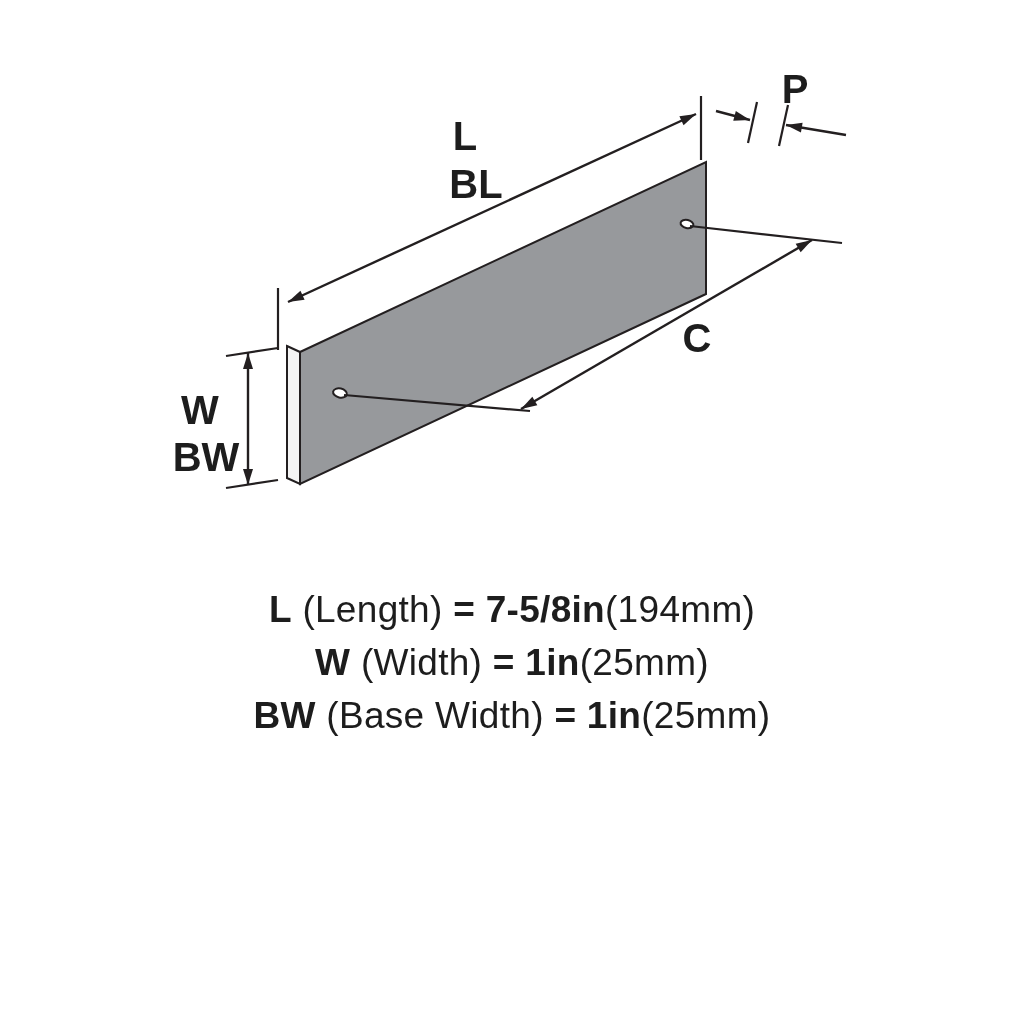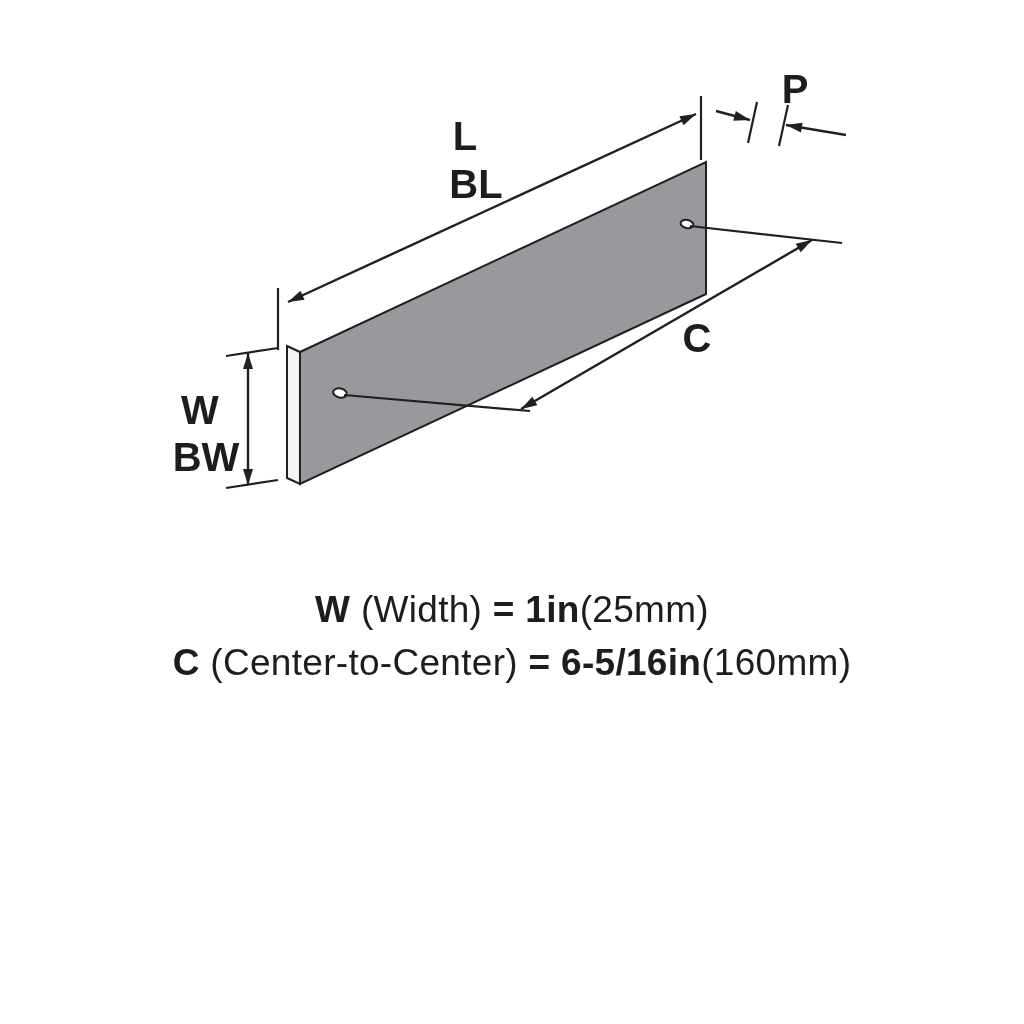--- a/index.html
+++ b/index.html
@@ -110,17 +110,18 @@
     <g>
       <line class="ext-line" x1="226" y1="356" x2="278" y2="348"></line>
       <line class="ext-line" x1="226" y1="488" x2="278" y2="480"></line>
       <line class="dim-line" x1="248" y1="353" x2="248" y2="485" marker-start="url(#arrow)" marker-end="url(#arrow)"></line>
       <text class="dim-label" x="200" y="424" text-anchor="middle">W</text>
       <text class="dim-label" x="206" y="471" text-anchor="middle">BW</text>
     </g>
   </svg>
 
   <div class="legend">
+    <div class="legend-row"><span class="b">L</span> <span>(Length)</span> <span class="b">= 7-5/8in</span><span>(194mm)</span></div>
     <div class="legend-row"><span class="b">W</span> <span>(Width)</span> <span class="b">= 1in</span><span>(25mm)</span></div>
-    <div class="legend-row"><span class="b">C</span> <span>(Center-to-Center)</span> <span class="b">= 6-5/16in</span><span>(160mm)</span></div>
+    <div class="legend-row"><span class="b">BW</span> <span>(Base Width)</span> <span class="b">= 1in</span><span>(25mm)</span></div>
   </div>
 
 </div>
 
 </body></html>

